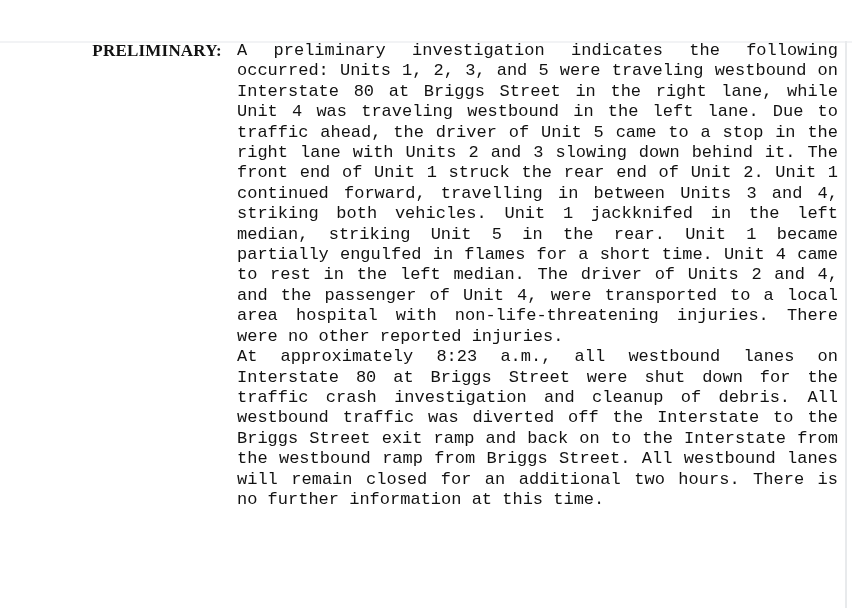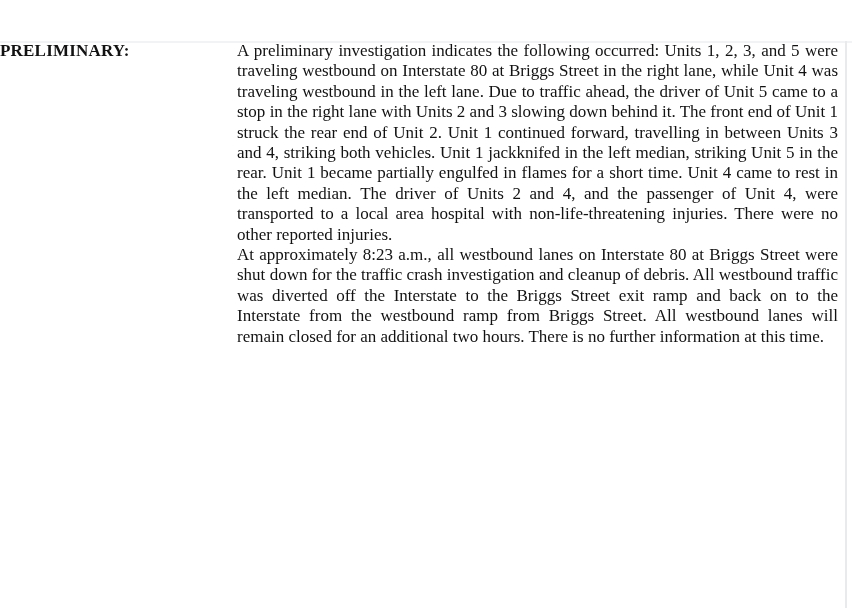--- a/index.html
+++ b/index.html
@@ -42,27 +42,28 @@
   }
   .section-preliminary { margin-top: 41px; }
   .section-charges { margin-top: 55px; }
   .label {
     font-weight: bold;
     font-size: 17px;
     line-height: 20.4px;
     letter-spacing: 0.2px;
     white-space: nowrap;
   }
-  .label-right { }
+  .label-right { text-align: right; }
   .label-left  { text-align: left; }
   .para {
     margin: 0;
     font-size: 17px;
     line-height: 20.4px;
     text-align: justify;
+    font-family: Liberation Mono, monospace;
   }
   .para + .para { }
   .charges-para {
     text-align: left;
     line-height: 25.5px;
     max-width: 570px;
   }
 </style>
 </head>
 <body>

